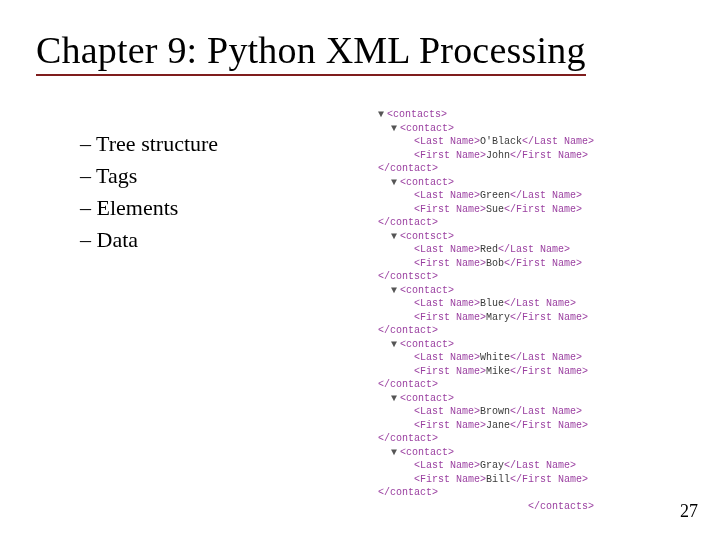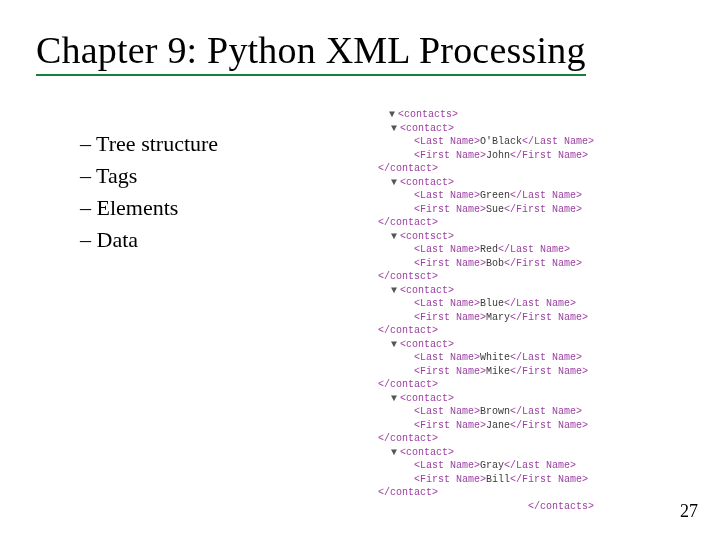--- a/index.html
+++ b/index.html
@@ -11,21 +11,21 @@
     position: relative;
     overflow: hidden;
   }
   .title {
     font-size: 38px;
     font-weight: 400;
     color: #000;
     position: absolute;
     top: 28px;
     left: 36px;
-    border-bottom: 2px solid #15803d;
+    border-bottom: 2px solid #7f1d1d;
     padding-bottom: 2px;
     letter-spacing: 0.2px;
   }
   .bullets {
     position: absolute;
     top: 128px;
     left: 46px;
     font-size: 26px;
     color: #000;
   }
@@ -44,21 +44,21 @@
     font-family: Menlo, Consolas, "Courier New", monospace;
     font-size: 10px;
     line-height: 1.35;
     color: #333;
     white-space: pre;
   }
   .tri { color: #555; display:inline-block; width:9px; }
   .br  { color: #9a3fa0; }   
   .tag { color: #9a3fa0; }   
   .txt { color: #3a3a3a; }
-  .ind1 { margin-left: 11px; }
+  .ind1 { margin-left: 0px; }
   .ind2 { margin-left: 13px; }
   .ind3 { margin-left: 36px; }
   .close2 { }
   .close1 { margin-left: 12px; text-align: right; }
   .pagenum {
     position: absolute;
     right: 22px;
     bottom: 18px;
     font-size: 18px;
     color: #000;

